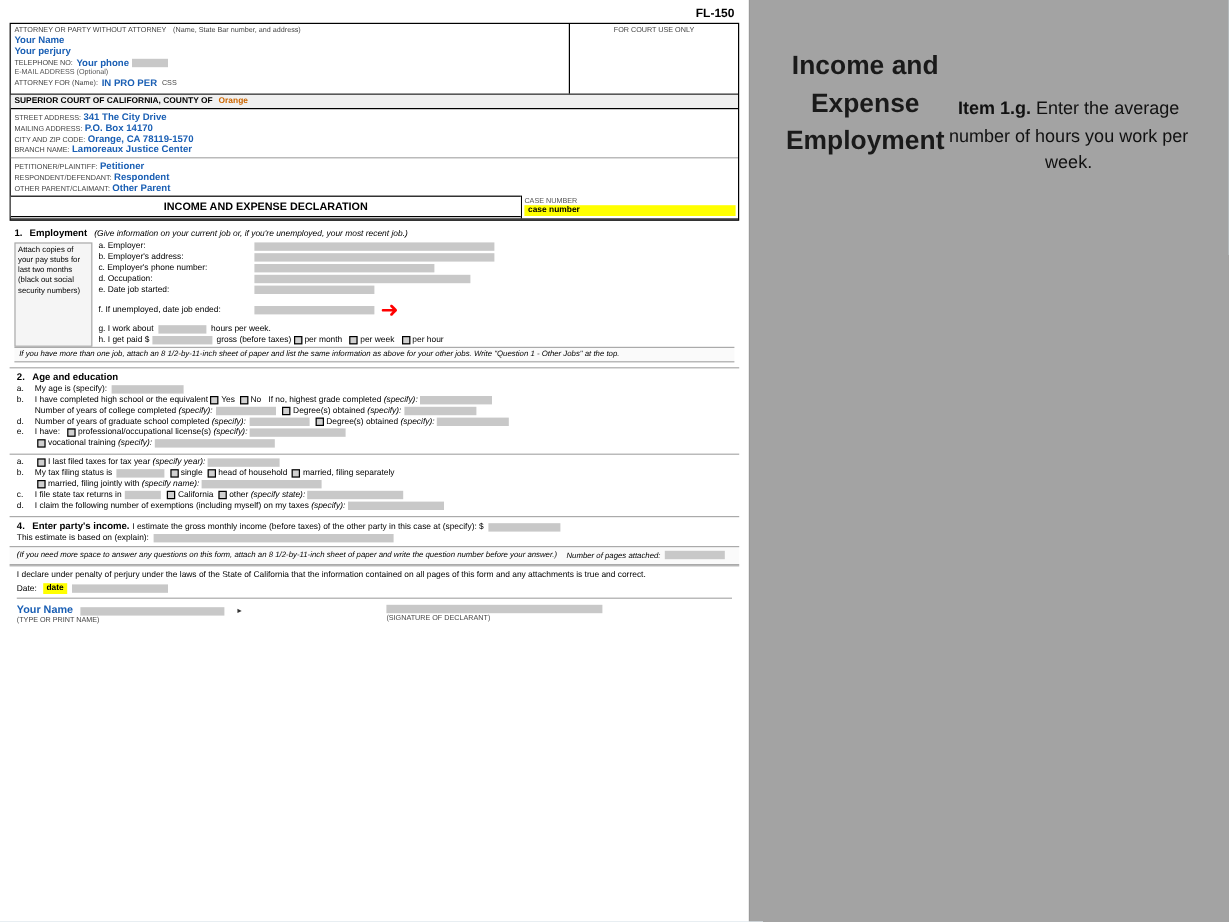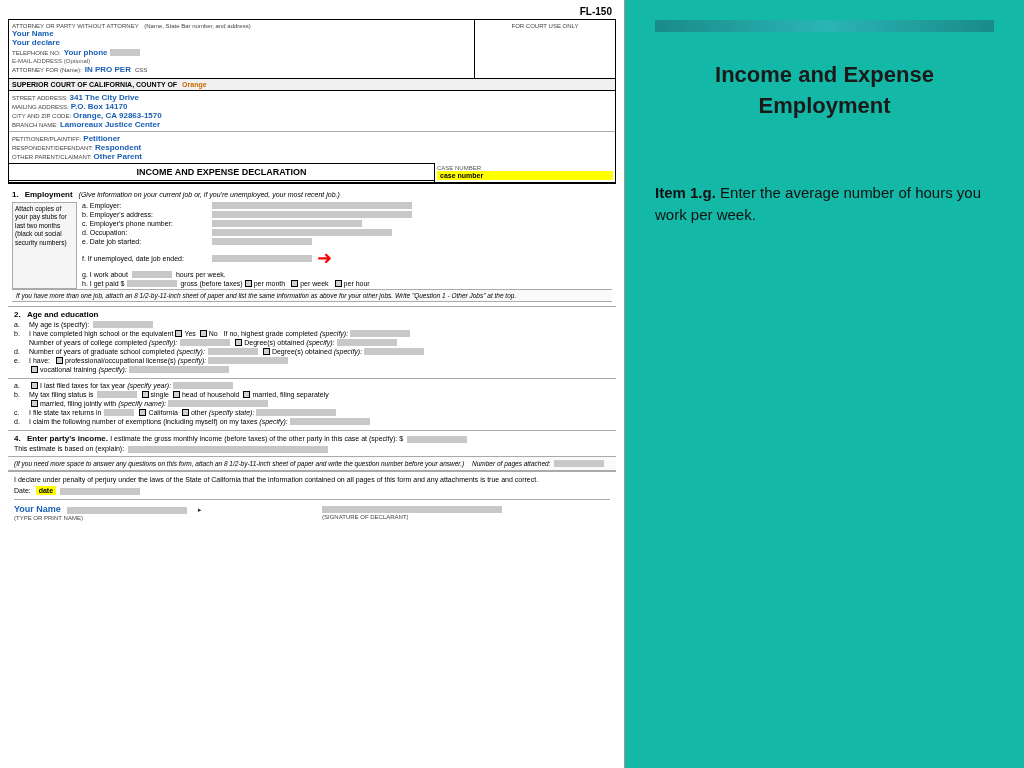--- a/index.html
+++ b/index.html
@@ -19,23 +19,23 @@
       background: white;
       overflow-y: auto;
       border-right: 1px solid #999;
       flex-shrink: 0;
     }
 
     
     .right-panel {
       flex: 1;
       display: flex;
-      flex-direction: column;
+      flex-direction: row;
       padding: 20px 30px;
-      background: #14b8a6;
+      background: #a3a3a3;
     }
 
     .teal-bar {
       height: 12px;
       background: linear-gradient(to right, #1a8a8a, #2ab5b5, #1a8a8a);
       margin-bottom: 8px;
     }
 
     .right-title {
       font-size: 22px;
@@ -44,20 +44,21 @@
       text-align: center;
       margin-top: 20px;
       line-height: 1.4;
     }
 
     .right-instruction {
       margin-top: 60px;
       font-size: 15px;
       color: #111;
       line-height: 1.5;
+      text-align: center;
     }
 
     
     .form-content {
       padding: 4px 8px;
       font-size: 7px;
       color: #000;
     }
 
     .form-header {
@@ -296,21 +297,21 @@
     <div class="fl150-badge">FL-150</div>
 
     <div class="form-header">
       <div class="header-top">
         <div class="header-left">
           <div class="tiny-label">
             <span>ATTORNEY OR PARTY WITHOUT ATTORNEY</span>
             <span style="margin-left:4px;">(Name, State Bar number, and address)</span>
           </div>
           <div class="bold-blue">Your Name</div>
-          <div class="bold-blue">Your declare</div>
+          <div class="bold-blue">Your perjury</div>
           <div class="form-row" style="border:none; padding:1px 0;">
             <span class="tiny-label">TELEPHONE NO:</span>
             <span class="bold-blue" style="margin-left:3px;">Your phone</span>
             <span class="input-box" style="width:30px;"></span>
           </div>
           <div style="font-size:6px; color:#555;">
             <span>E-MAIL ADDRESS (Optional)</span>
           </div>
           <div class="form-row" style="border:none; padding:1px 0;">
             <span class="tiny-label">ATTORNEY FOR (Name):</span>
@@ -323,21 +324,21 @@
         </div>
       </div>
 
       <div class="court-header">
         <span>SUPERIOR COURT OF CALIFORNIA, COUNTY OF</span>
         <span class="orange-text" style="margin-left:3px;">Orange</span>
       </div>
       <div style="padding:2px 3px; font-size:7px;">
         <div><span class="tiny-label">STREET ADDRESS:</span> <span class="bold-blue">341 The City Drive</span></div>
         <div><span class="tiny-label">MAILING ADDRESS:</span> <span class="bold-blue">P.O. Box 14170</span></div>
-        <div><span class="tiny-label">CITY AND ZIP CODE:</span> <span class="bold-blue">Orange, CA 92863-1570</span></div>
+        <div><span class="tiny-label">CITY AND ZIP CODE:</span> <span class="bold-blue">Orange, CA 78119-1570</span></div>
         <div><span class="tiny-label">BRANCH NAME:</span> <span class="bold-blue">Lamoreaux Justice Center</span></div>
       </div>
 
       <div style="padding:2px 3px; font-size:7px; border-top:1px solid #aaa;">
         <div><span class="tiny-label">PETITIONER/PLAINTIFF:</span> <span class="bold-blue">Petitioner</span></div>
         <div><span class="tiny-label">RESPONDENT/DEFENDANT:</span> <span class="bold-blue">Respondent</span></div>
         <div><span class="tiny-label">OTHER PARENT/CLAIMANT:</span> <span class="bold-blue">Other Parent</span></div>
       </div>
 
       <div class="case-row">

